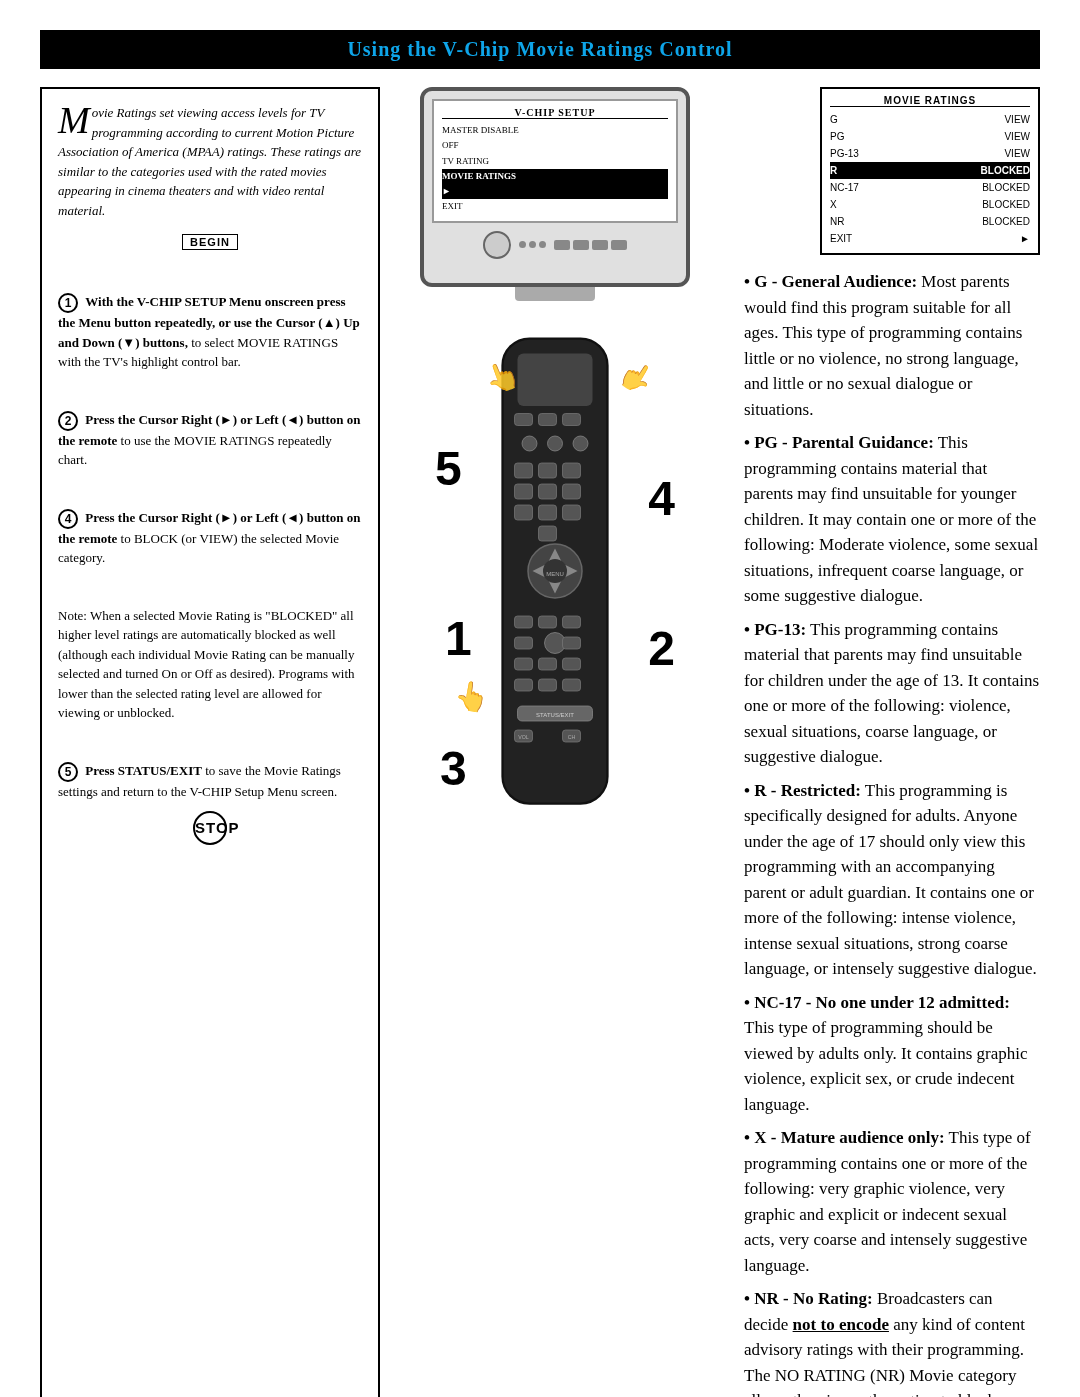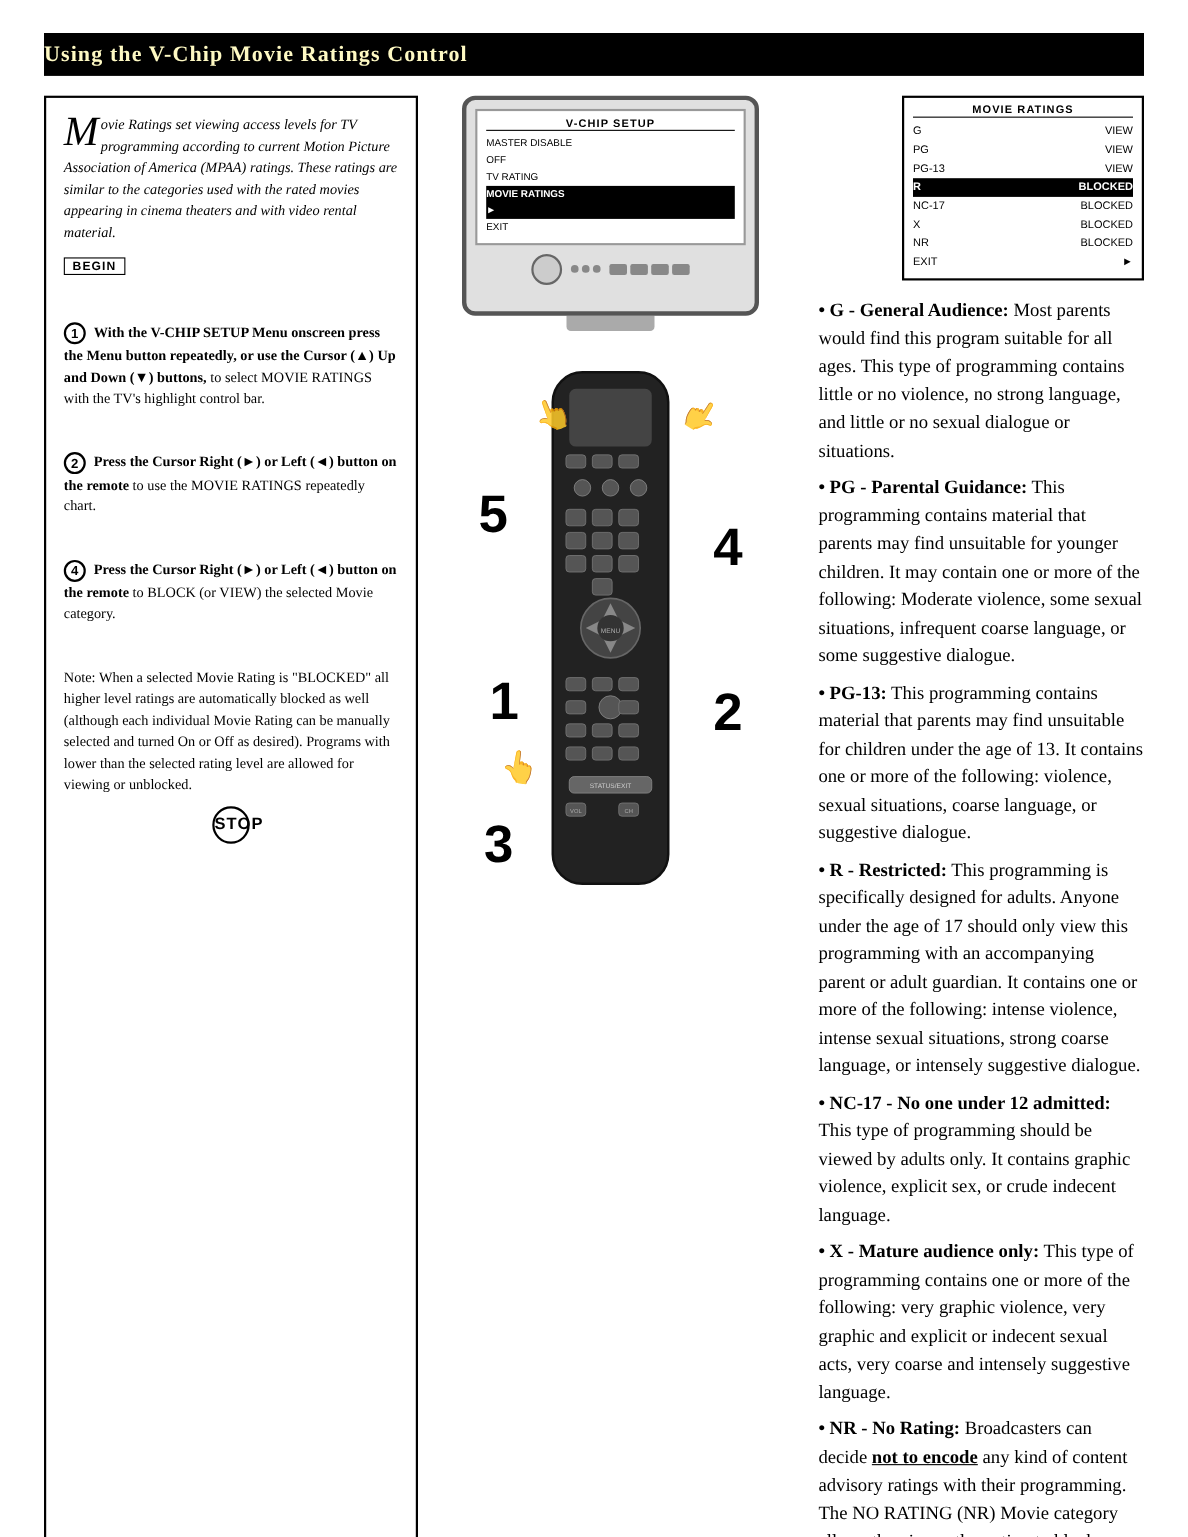--- a/index.html
+++ b/index.html
@@ -12,21 +12,22 @@
       min-height: 1397px;
     }
     .page {
       width: 1080px;
       min-height: 1397px;
       padding: 30px 40px 30px 40px;
       position: relative;
     }
     .page-title {
       background: #000;
-      color: #fef9c3;
+      color: #0ea5e9;
+      text-align: center;
       padding: 8px 0;
       font-size: 20px;
       font-weight: bold;
       letter-spacing: 1px;
       margin-bottom: 18px;
       font-family: Times New Roman, serif;
     }
     .main-content {
       display: flex;
       flex-direction: row;
@@ -130,21 +131,21 @@
       position: relative;
       width: 270px;
     }
     .tv-screen {
       background: #fff;
       border: 2px solid #999;
       width: 100%;
       min-height: 90px;
       padding: 6px 8px;
       font-size: 10px;
-      font-family: Liberation Sans, sans-serif;
+      font-family: Liberation Serif, serif;
     }
     .tv-screen .screen-title {
       text-align: center;
       font-weight: bold;
       font-size: 10px;
       border-bottom: 1px solid #000;
       margin-bottom: 4px;
       letter-spacing: 1px;
     }
     .tv-screen .screen-row {
@@ -246,21 +247,21 @@
     <span>Using the V-Chip Movie Ratings Control</span>
   </div>
 
   <div class="main-content">
 
     <div class="left-col">
       <p class="intro-text">
         <span class="drop-cap">M</span>
         <span>ovie Ratings set viewing access levels for TV programming according to current Motion Picture Association of America (MPAA) ratings. These ratings are similar to the categories used with the rated movies appearing in cinema theaters and with video rental material.</span>
       </p>
-      <div style="margin-bottom:6px;">
+      <div style="text-align:center;margin-bottom:6px;">
         <span class="begin-badge">BEGIN</span>
       </div>
 
       <div class="step">
         <span class="step-num">1</span>
         <span class="step-title">With the V-CHIP SETUP Menu onscreen press the Menu button repeatedly, or use the Cursor (▲) Up and Down (▼) buttons,</span>
         <span> to select MOVIE RATINGS with the TV's highlight control bar.</span>
       </div>
 
       <div class="step">
@@ -273,20 +274,25 @@
       <div class="step">
         <span class="step-num">4</span>
         <span class="step-title">Press the Cursor Right (►) or Left (◄) button on the remote</span>
         <span> to BLOCK (or VIEW) the selected Movie category.</span>
       </div>
 
       <div class="step">
         <span>Note: When a selected Movie Rating is "BLOCKED" all higher level ratings are automatically blocked as well (although each individual Movie Rating can be manually selected and turned On or Off as desired). Programs with lower than the selected rating level are allowed for viewing or unblocked.</span>
       </div>
 
+      <div class="step">
+        <span class="step-num">5</span>
+        <span class="step-title">Press STATUS/EXIT</span>
+        <span> to save the Movie Ratings settings and return to the V-CHIP Setup Menu screen.</span>
+      </div>
 
       <div class="stop-badge">
         <span class="stop-circle">STOP</span>
       </div>
     </div>
 
     <div class="mid-col">
 
       <div class="tv-screen-wrap">
         <div class="tv-outer">

